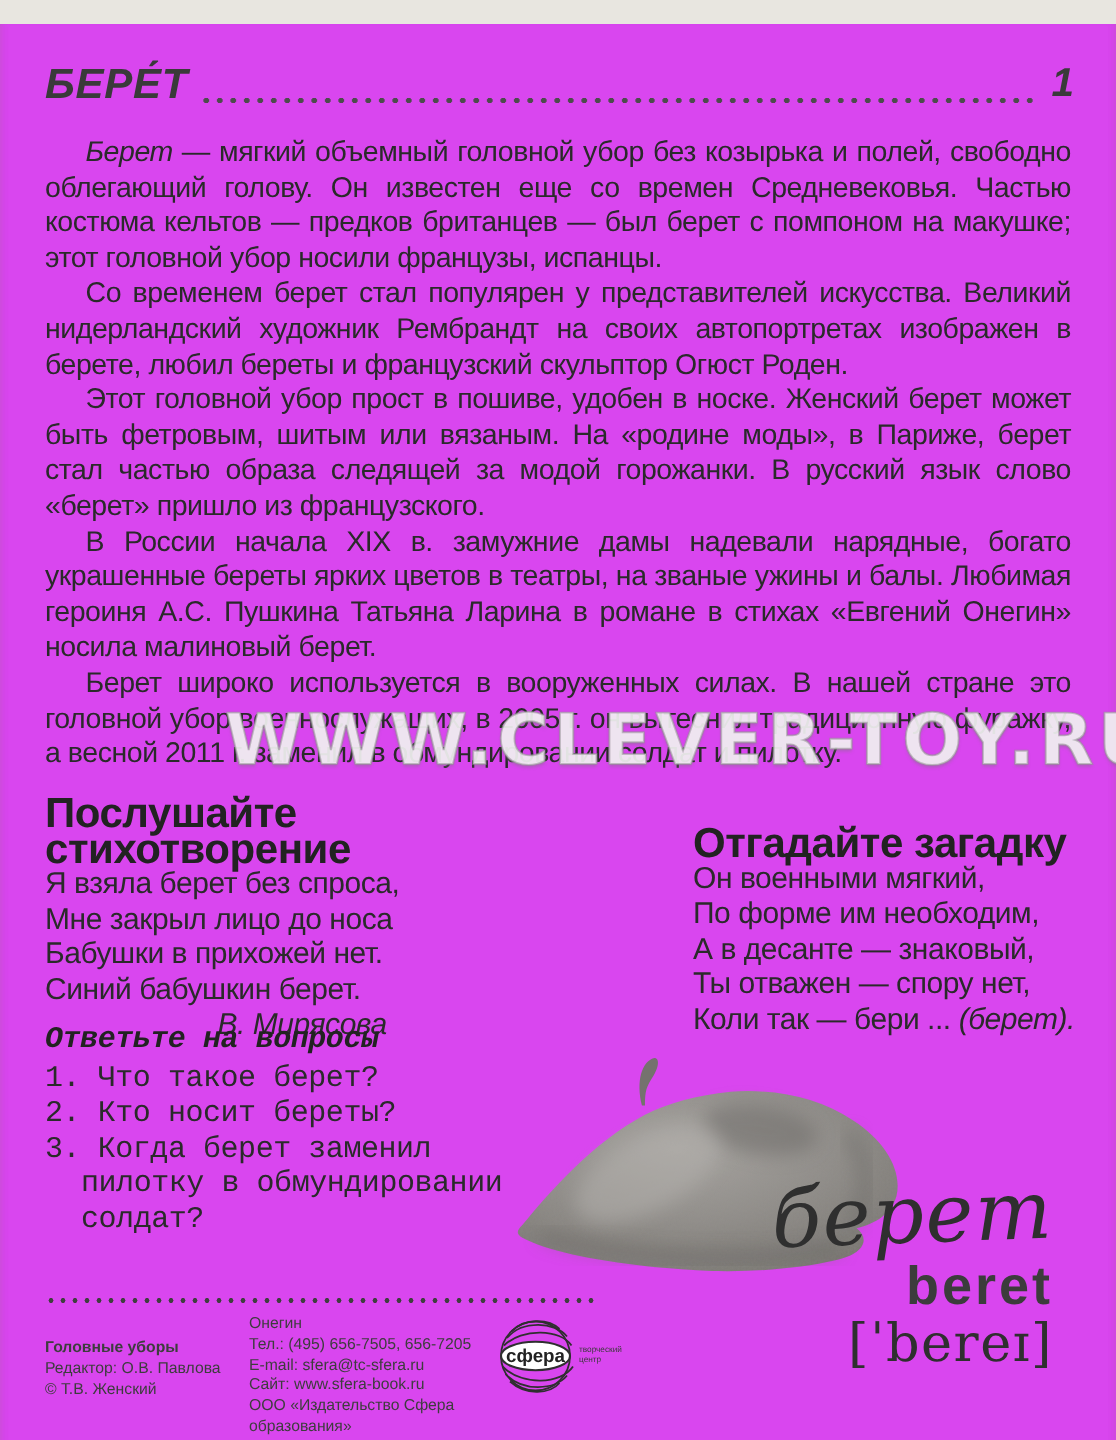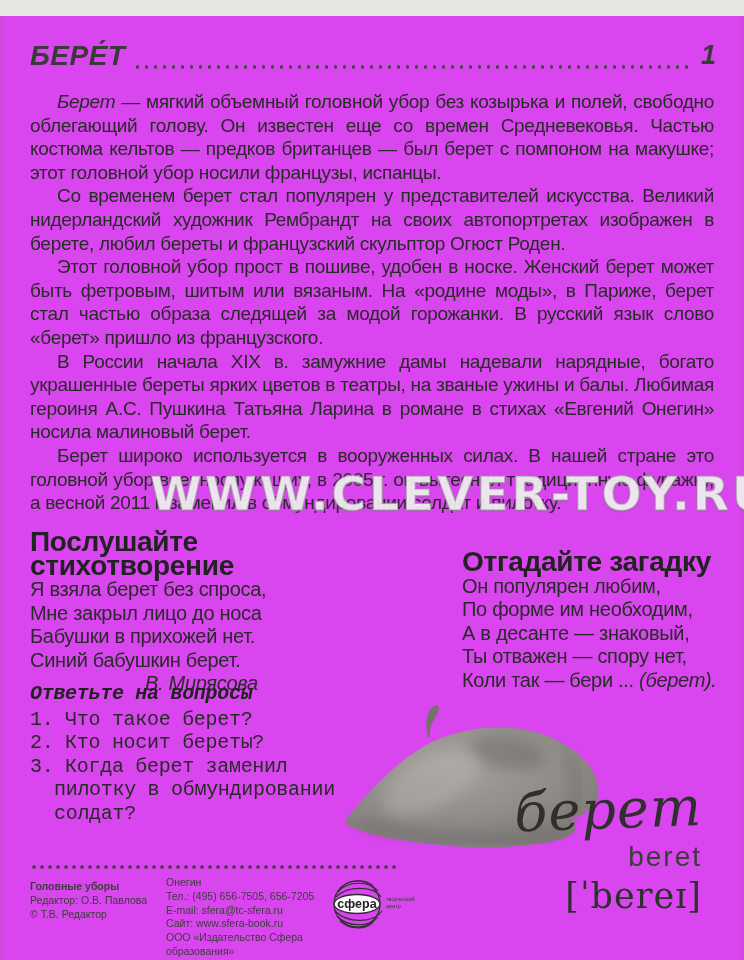--- a/index.html
+++ b/index.html
@@ -67,36 +67,36 @@
   .beret-wrap{position:absolute;left:338px;top:686px;width:276px;height:164px;z-index:2;}
   
   .vocab{position:absolute;right:42px;top:762px;width:230px;text-align:right;z-index:3;}
   .vocab .cursive{
     font-family:"DejaVu Serif",serif;font-style:italic;
     font-size:54px;line-height:58px;color:#2f2f2f;
     transform:rotate(-2deg);transform-origin:right center;
     letter-spacing:1px;
   }
   .vocab .latin{
-    font-family:"Liberation Sans",sans-serif;font-weight:400;
-    font-size:28px;line-height:38px;color:#3c3c3c;letter-spacing:2px;margin-top:2px;
+    font-family:"Liberation Sans",sans-serif;font-weight:700;
+    font-size:36px;line-height:38px;color:#3c3c3c;letter-spacing:2px;margin-top:2px;
   }
   .vocab .trans{
     font-family:"DejaVu Serif",serif;
     font-size:35px;line-height:40px;color:#2f2f2f;letter-spacing:1px;
   }
   
   .sep-dotted{
     position:absolute;left:30px;top:848px;width:370px;height:6px;
     background-image:radial-gradient(circle,#3f3f3f 1.5px,rgba(0,0,0,0) 1.8px);
     background-size:8px 6px;background-repeat:repeat-x;
   }
   .footer{position:absolute;left:30px;top:860px;width:420px;
     font-size:10.5px;line-height:13.8px;color:#3d3d3d;letter-spacing:0;}
-  .footer .c1{position:absolute;left:0;top:4px;width:132px;}
+  .footer .c1{position:absolute;left:0;top:16px;width:132px;}
   .footer .c1 .bold{font-weight:bold;}
   .footer .c2{position:absolute;left:136px;top:0;width:180px;}
   .logo{position:absolute;left:300px;top:2px;width:90px;height:54px;}
 </style>
 </head>
 <body>
 
 <div class="page">
 
   <header class="title-row">
@@ -119,21 +119,21 @@
     <p class="head">Послушайте стихотворение</p>
     <div>Я взяла берет без спроса,</div>
     <div>Мне закрыл лицо до носа</div>
     <div>Бабушки в прихожей нет.</div>
     <div>Синий бабушкин берет.</div>
     <div class="author">В. Мирясова</div>
   </section>
 
   <section class="col riddle">
     <p class="head">Отгадайте загадку</p>
-    <div>Он популярен любим,</div>
+    <div>Он военными мягкий,</div>
     <div>По форме им необходим,</div>
     <div>А в десанте — знаковый,</div>
     <div>Ты отважен — спору нет,</div>
     <div><span>Коли так — бери ... </span><span class="answer">(берет).</span></div>
   </section>
 
   <section class="questions">
     <p class="head">Ответьте на вопросы</p>
     <div class="q"><span>1.</span> <span>Что такое берет?</span></div>
     <div class="q"><span>2.</span> <span>Кто носит береты?</span></div>
@@ -191,21 +191,21 @@
     <div class="cursive">берет</div>
     <div class="latin">beret</div>
     <div class="trans">[ˈbereɪ]</div>
   </div>
 
   <div class="sep-dotted"></div>
   <footer class="footer">
     <div class="c1">
       <div class="bold">Головные уборы</div>
       <div>Редактор: О.В. Павлова</div>
-      <div>© Т.В. Редактор</div>
+      <div>© Т.В. Женский</div>
     </div>
     <div class="c2">
       <div>Онегин</div>
       <div>Тел.: (495) 656-7505, 656-7205</div>
       <div>E-mail: sfera@tc-sfera.ru</div>
       <div>Сайт: www.sfera-book.ru</div>
       <div>ООО «Издательство Сфера образования»</div>
     </div>
     <div class="logo">
       <svg width="90" height="54" viewBox="0 0 90 54">

